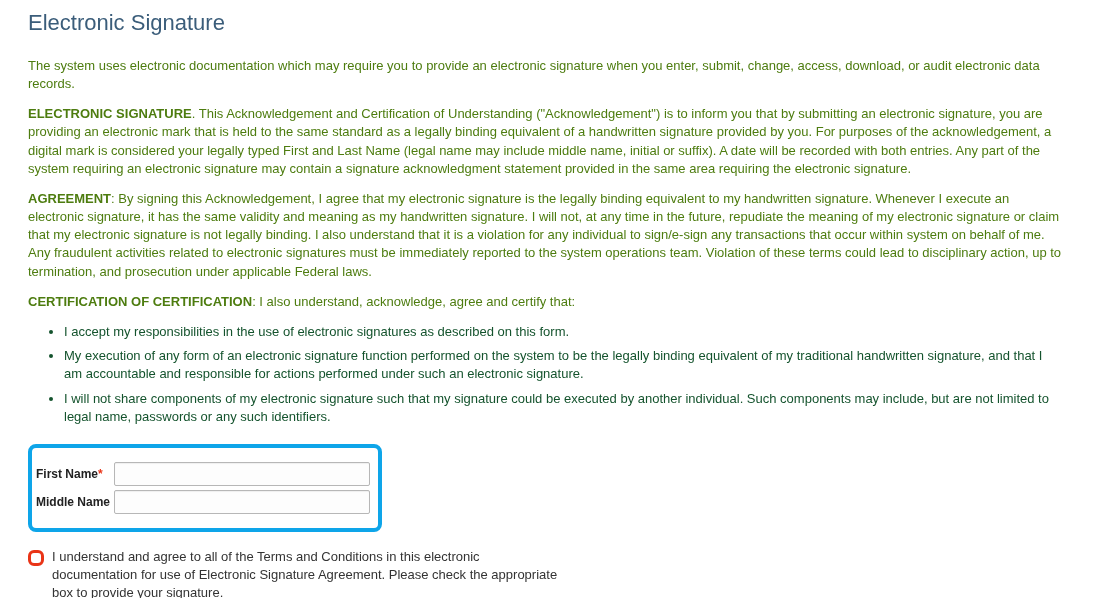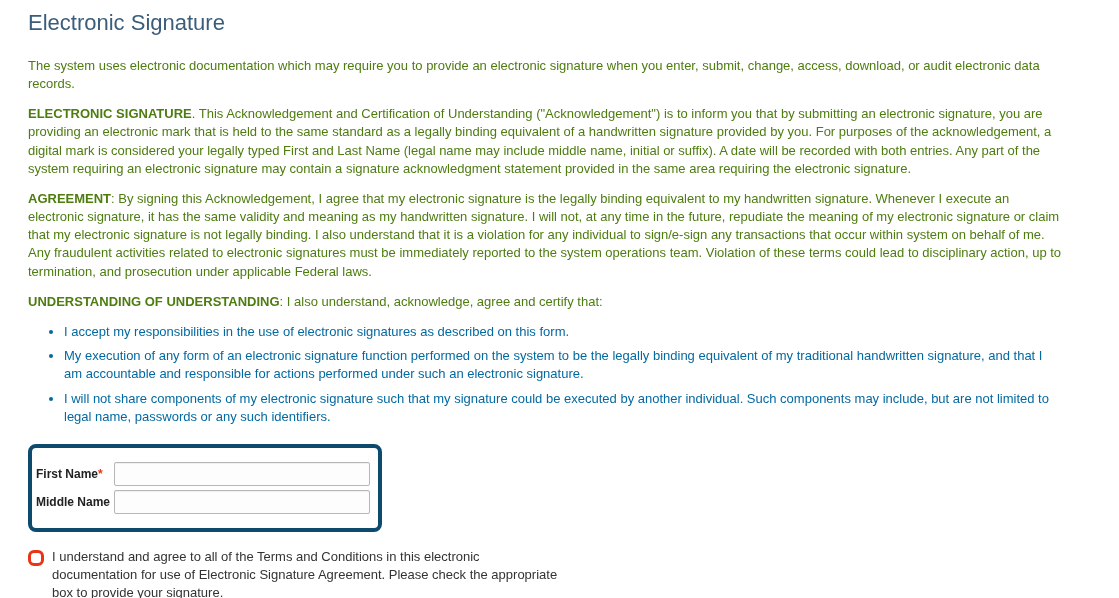--- a/index.html
+++ b/index.html
@@ -26,26 +26,26 @@
     margin: 0 0 12px 0;
     color: #4d7c0f;
   }
   .bold-run { font-weight: 700; }
   ul.bullets {
     margin: 0 0 18px 0;
     padding-left: 36px;
   }
   ul.bullets li {
     margin: 0 0 6px 0;
-    color: #0369a1;
+    color: #14532d;
   }
 
   
   .highlight-box {
-    border: 4px solid #0c4a6e;
+    border: 4px solid #0ea5e9;
     border-radius: 8px;
     padding: 10px 8px 10px 4px;
     width: 354px;
     box-sizing: border-box;
   }
   .form-row {
     display: flex;
     align-items: center;
     margin: 4px 0;
   }
@@ -108,21 +108,21 @@
 
   <p class="para">
     <span class="bold-run">ELECTRONIC SIGNATURE</span><span>. This Acknowledgement and Certification of Understanding ("Acknowledgement") is to inform you that by submitting an electronic signature, you are providing an electronic mark that is held to the same standard as a legally binding equivalent of a handwritten signature provided by you. For purposes of the acknowledgement, a digital mark is considered your legally typed First and Last Name (legal name may include middle name, initial or suffix). A date will be recorded with both entries. Any part of the system requiring an electronic signature may contain a signature acknowledgment statement provided in the same area requiring the electronic signature.</span>
   </p>
 
   <p class="para">
     <span class="bold-run">AGREEMENT</span><span>: By signing this Acknowledgement, I agree that my electronic signature is the legally binding equivalent to my handwritten signature. Whenever I execute an electronic signature, it has the same validity and meaning as my handwritten signature. I will not, at any time in the future, repudiate the meaning of my electronic signature or claim that my electronic signature is not legally binding. I also understand that it is a violation for any individual to sign/e-sign any transactions that occur within system on behalf of me. Any fraudulent activities related to electronic signatures must be immediately reported to the system operations team. Violation of these terms could lead to disciplinary action, up to termination, and prosecution under applicable Federal laws.</span>
   </p>
 
   <p class="para">
-    <span class="bold-run">UNDERSTANDING OF UNDERSTANDING</span><span>: I also understand, acknowledge, agree and certify that:</span>
+    <span class="bold-run">CERTIFICATION OF CERTIFICATION</span><span>: I also understand, acknowledge, agree and certify that:</span>
   </p>
 
   <ul class="bullets">
     <li>I accept my responsibilities in the use of electronic signatures as described on this form.</li>
     <li>My execution of any form of an electronic signature function performed on the system to be the legally binding equivalent of my traditional handwritten signature, and that I am accountable and responsible for actions performed under such an electronic signature.</li>
     <li>I will not share components of my electronic signature such that my signature could be executed by another individual. Such components may include, but are not limited to legal name, passwords or any such identifiers.</li>
   </ul>
 
   <div class="highlight-box">
     <div class="form-row">

